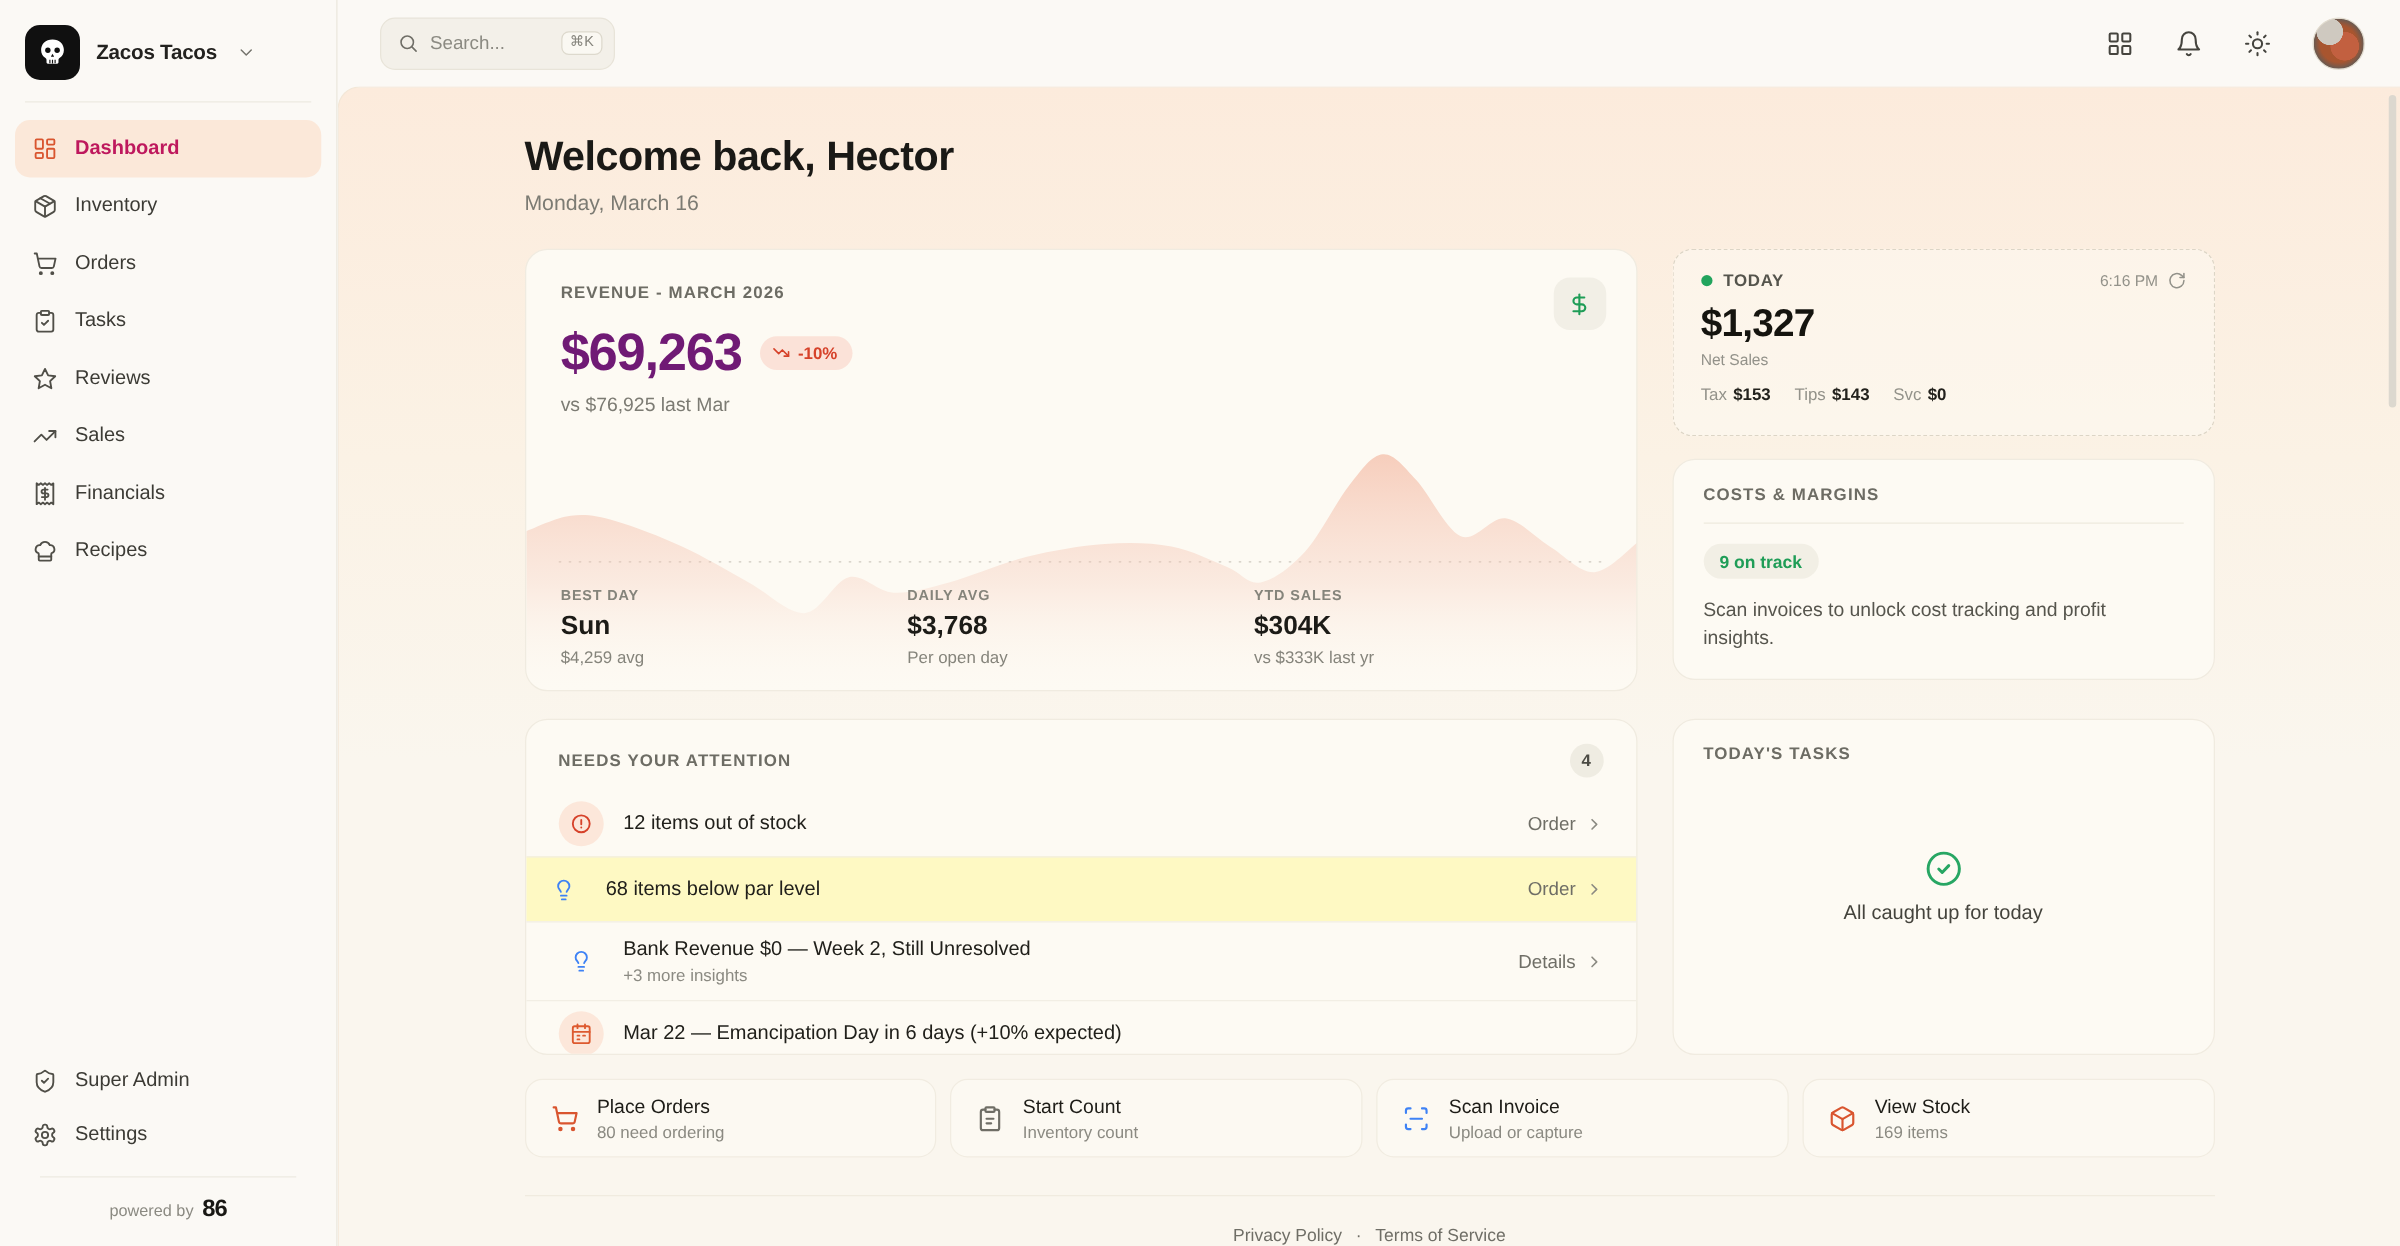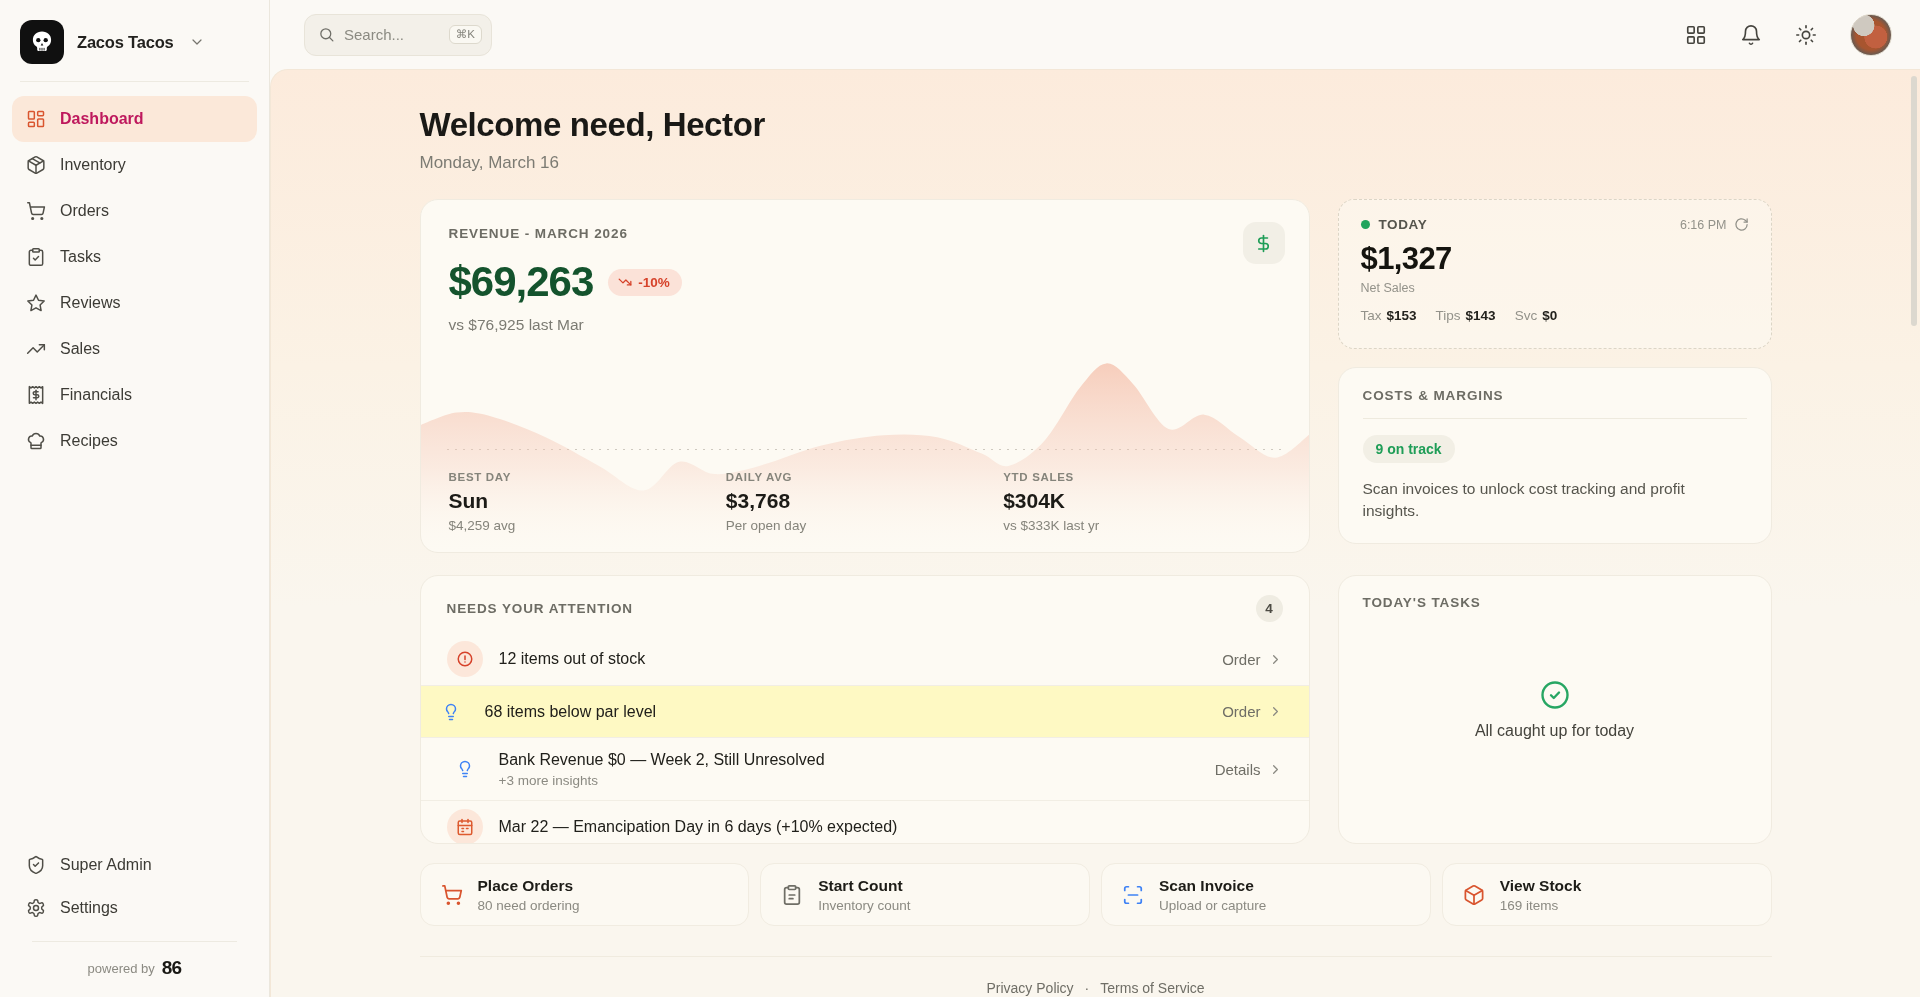--- a/index.html
+++ b/index.html
@@ -61,21 +61,21 @@
   .h1 { font-size:33px; font-weight:700; color:#1a1916; letter-spacing:-0.4px; }
   .date { font-size:17px; color:#7c7b73; margin-top:9px; margin-bottom:26px; }
 
   .card { background:#fdfaf3; border:1px solid #f0ebe0; border-radius:18px; }
 
   .row1 { display:flex; gap:28px; }
   .revenue-card { width:890px; height:354px; position:relative; overflow:hidden; }
   .rev-inner { position:relative; z-index:2; padding:26px 28px 0; }
   .card-title { font-size:13.5px; font-weight:700; color:#6d6c64; letter-spacing:0.9px; }
   .rev-amount-row { display:flex; align-items:center; gap:15px; margin-top:17px; }
-  .rev-amount { font-size:42px; font-weight:800; color:#14532d; letter-spacing:-1px; }
+  .rev-amount { font-size:42px; font-weight:800; color:#701a75; letter-spacing:-1px; }
   .pill-neg { display:inline-flex; align-items:center; gap:6px; background:#fbe2d8; color:#d6422a;
               font-size:13.5px; font-weight:700; border-radius:999px; padding:6px 12px 6px 10px; }
   .pill-neg svg { width:14px; height:14px; stroke-width:2.2; }
   .rev-compare { margin-top:10px; font-size:15.5px; color:#7c7b73; }
   .dollar-chip { position:absolute; z-index:3; top:22px; right:24px; width:42px; height:42px;
                  border-radius:13px; background:#f2efe6; display:grid; place-items:center; color:#1f9d57; }
   .dollar-chip svg { width:19px; height:19px; stroke-width:2.1; }
   .rev-chart { position:absolute; z-index:1; left:0; right:0; bottom:0; height:205px; }
   .rev-chart svg { display:block; width:890px; height:205px; }
   .rev-stats { position:absolute; z-index:2; left:28px; right:28px; bottom:19px; display:flex; }
@@ -132,21 +132,21 @@
                  justify-content:center; gap:12px; }
   .tasks-empty svg { width:30px; height:30px; color:#27a663; stroke-width:1.9; }
   .tasks-empty-text { font-size:16px; color:#44433c; }
 
   .actions-row { display:flex; gap:11px; margin-top:19px; }
   .action-btn { flex:1; height:63px; background:#fcf9f2; border:1px solid #f1ece1; border-radius:14px;
                 display:flex; align-items:center; gap:15px; padding:0 20px; cursor:pointer; text-align:left;
                 font-family:"Liberation Sans",sans-serif; }
   .action-btn svg { width:22px; height:22px; flex:0 0 auto; stroke-width:1.9; }
   .ac-orange { color:#d9552f; } .ac-gray { color:#6f6e66; } .ac-blue { color:#3e82f5; }
-  .action-title { font-size:15.5px; font-weight:700; color:#1d1c17; }
+  .action-title { font-size:15.5px; font-weight:400; color:#1d1c17; }
   .action-sub { font-size:13.5px; color:#8b8a82; margin-top:3px; }
 
   .footer { margin-top:30px; border-top:1px solid #f0ebdf; padding-top:23px; display:flex;
             justify-content:center; align-items:center; gap:11px; font-size:14px; color:#6f6e66; }
   .flink { cursor:pointer; }
 </style>
 </head>
 <body>
 
 <div class="app">
@@ -297,21 +297,21 @@
             <line x1="17.7" y1="6.3" x2="19.1" y2="4.9"></line>
           </svg>
       </button>
       <div class="avatar"></div>
     </div>
   </header>
   <div class="scroll-thumb"></div>
 
   <main class="main">
     <div class="content">
-      <h1 class="h1">Welcome need, Hector</h1>
+      <h1 class="h1">Welcome back, Hector</h1>
       <div class="date">Monday, March 16</div>
 
       <div class="row1">
 
         <section class="card revenue-card">
           <div class="rev-chart">
             <svg viewBox="0 0 890 205" preserveAspectRatio="none">
               <defs>
                 <linearGradient id="sparkfill" x1="0" y1="0" x2="0" y2="1">
                   <stop offset="0%" stop-color="#f0a185" stop-opacity="0.50"></stop>

